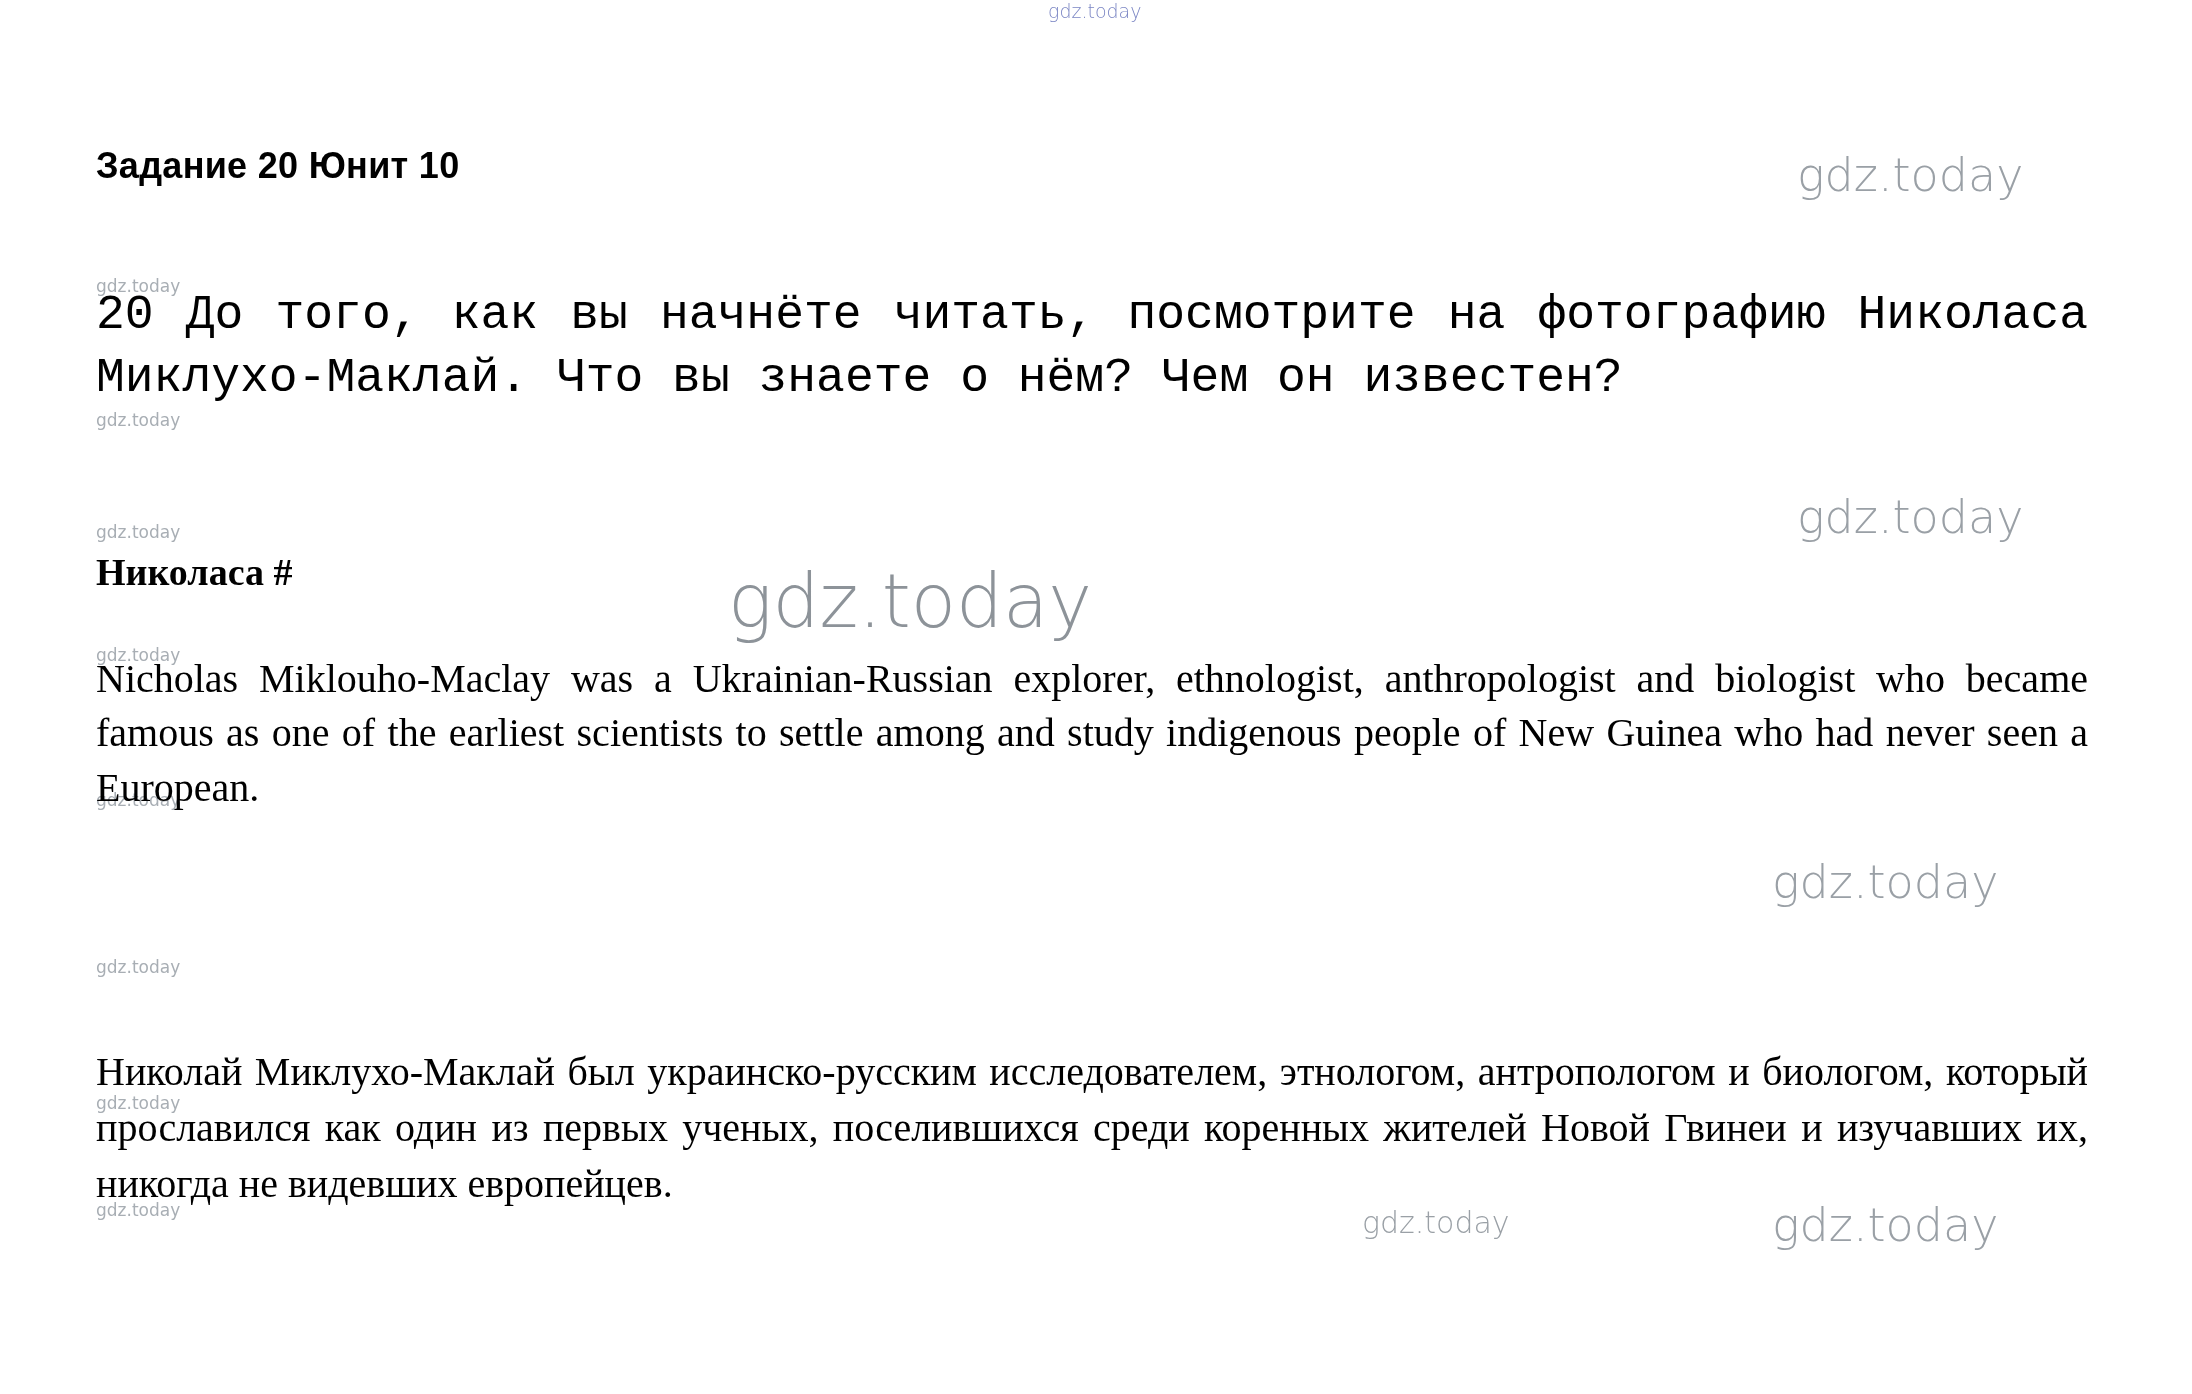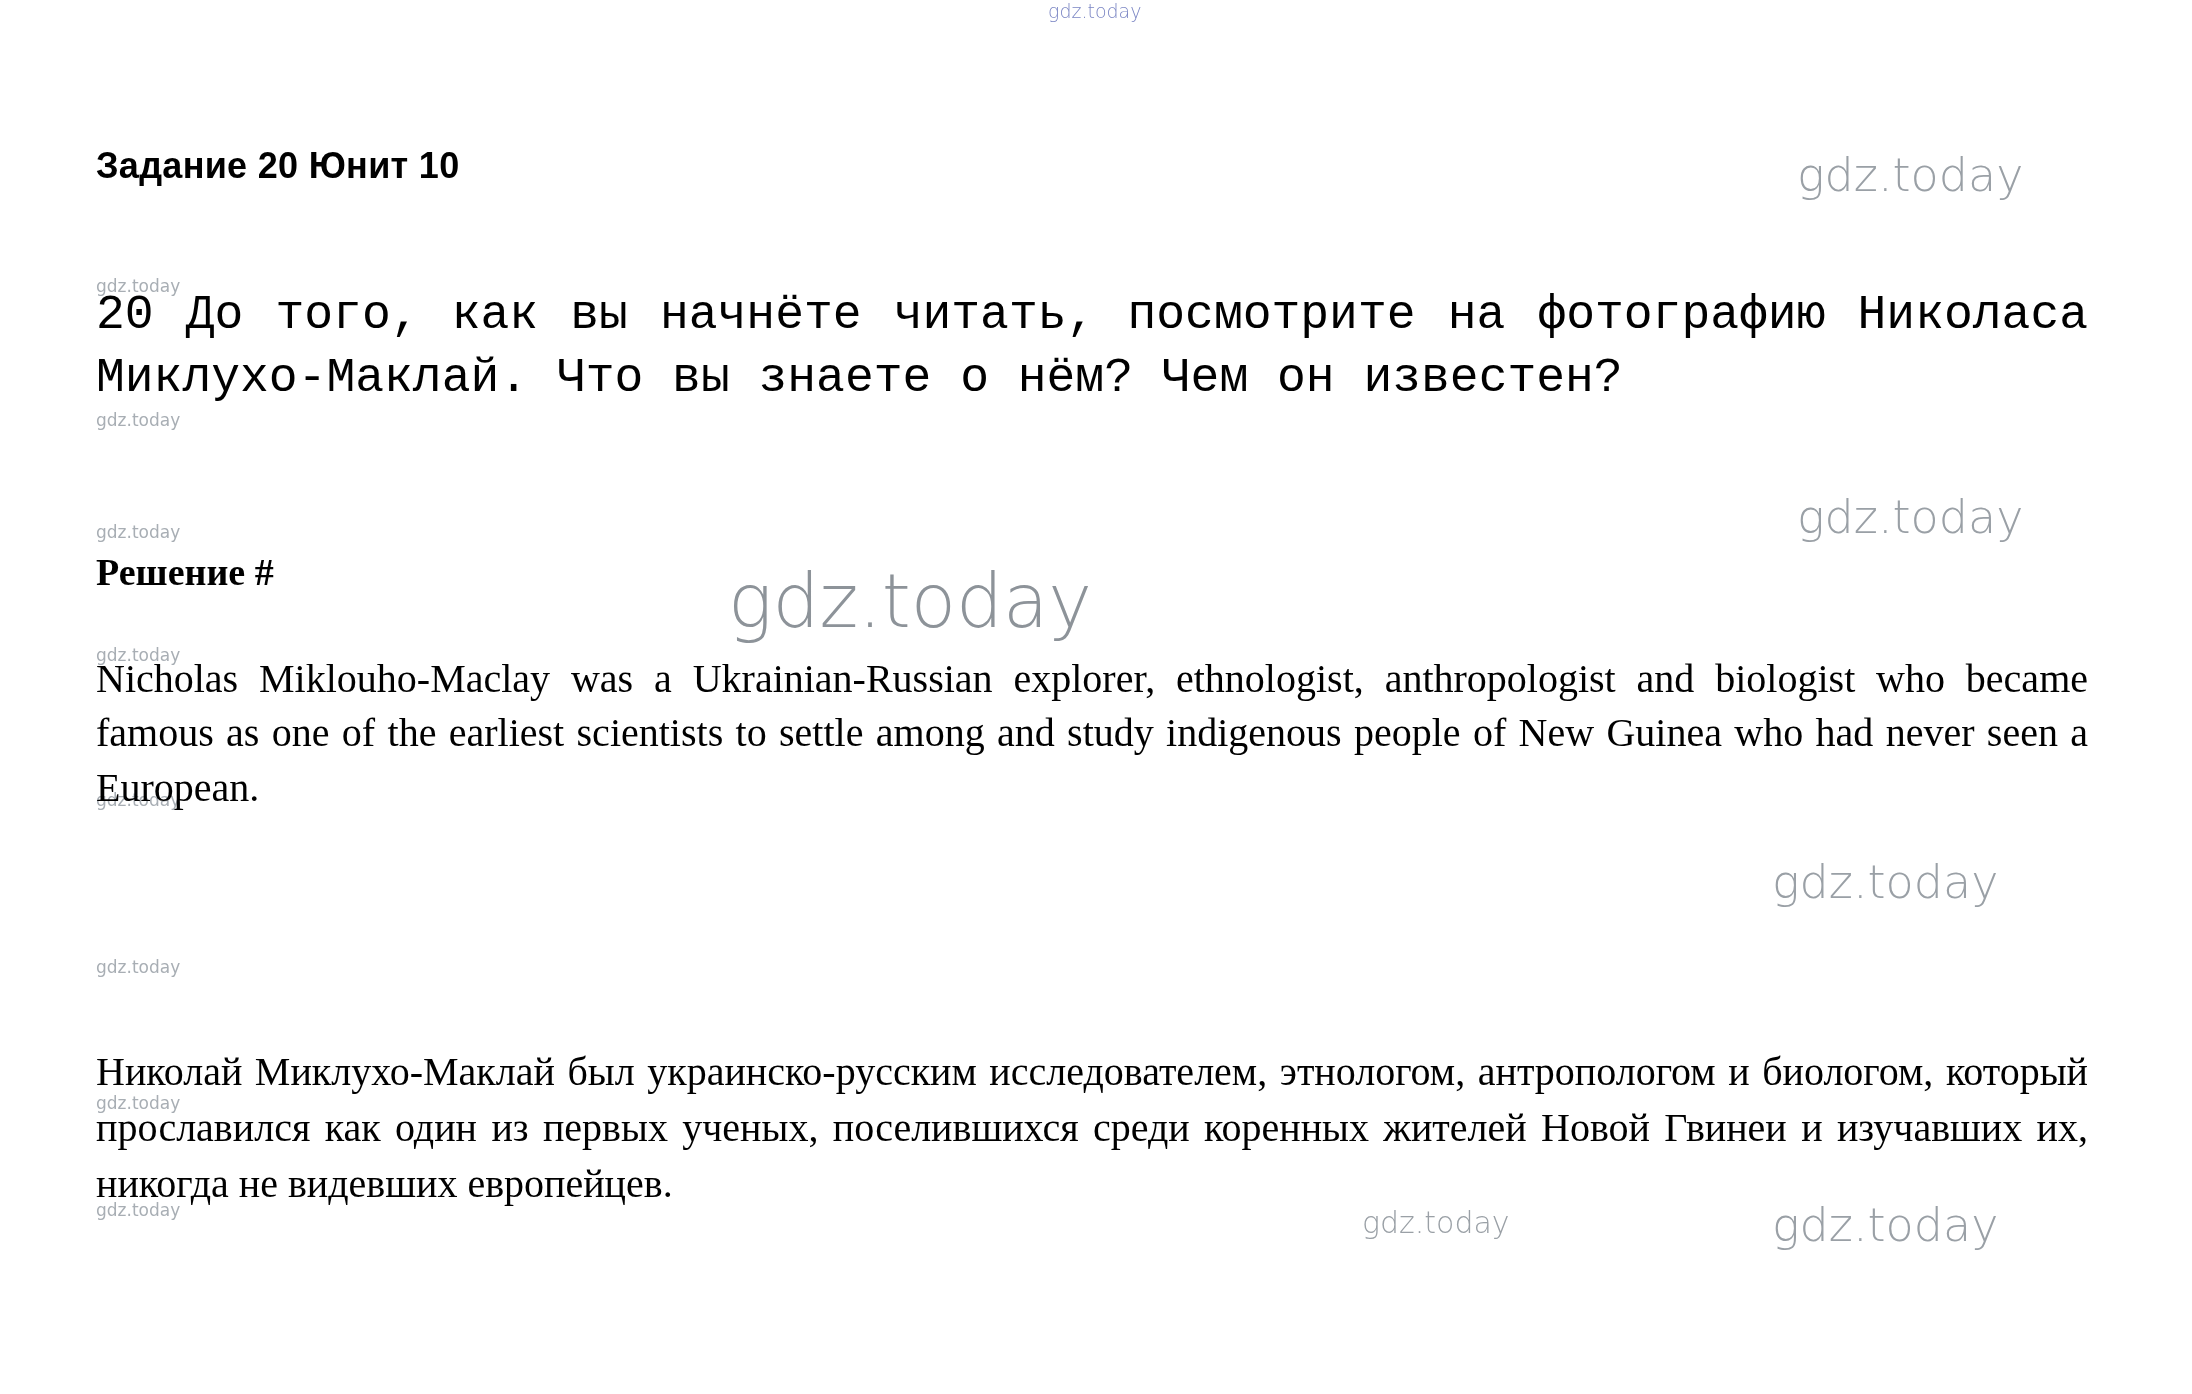--- a/index.html
+++ b/index.html
@@ -155,20 +155,20 @@
   <div class="wm wm-small wm-l6">gdz.today</div>
   <div class="wm wm-small wm-l7">gdz.today</div>
   <div class="wm wm-small wm-l8">gdz.today</div>
 
   <div class="content">
 
     <div class="task-title">Задание 20 Юнит 10</div>
 
     <div class="task-text">20 До того, как вы начнёте читать, посмотрите на фотографию Николаса Миклухо-Маклай. Что вы знаете о нём? Чем он известен?</div>
 
-    <div class="solution-title">Решение #</div>
+    <div class="solution-title">Николаса #</div>
 
     <div class="answer-en">Nicholas Miklouho-Maclay was a Ukrainian-Russian explorer, ethnologist, anthropologist and biologist who became famous as one of the earliest scientists to settle among and study indigenous people of New Guinea who had never seen a European.</div>
 
     <div class="answer-ru">Николай Миклухо-Маклай был украинско-русским исследователем, этнологом, антропологом и биологом, который прославился как один из первых ученых, поселившихся среди коренных жителей Новой Гвинеи и изучавших их, никогда не видевших европейцев.</div>
 
   </div>
 </div>
 
 </body></html>

